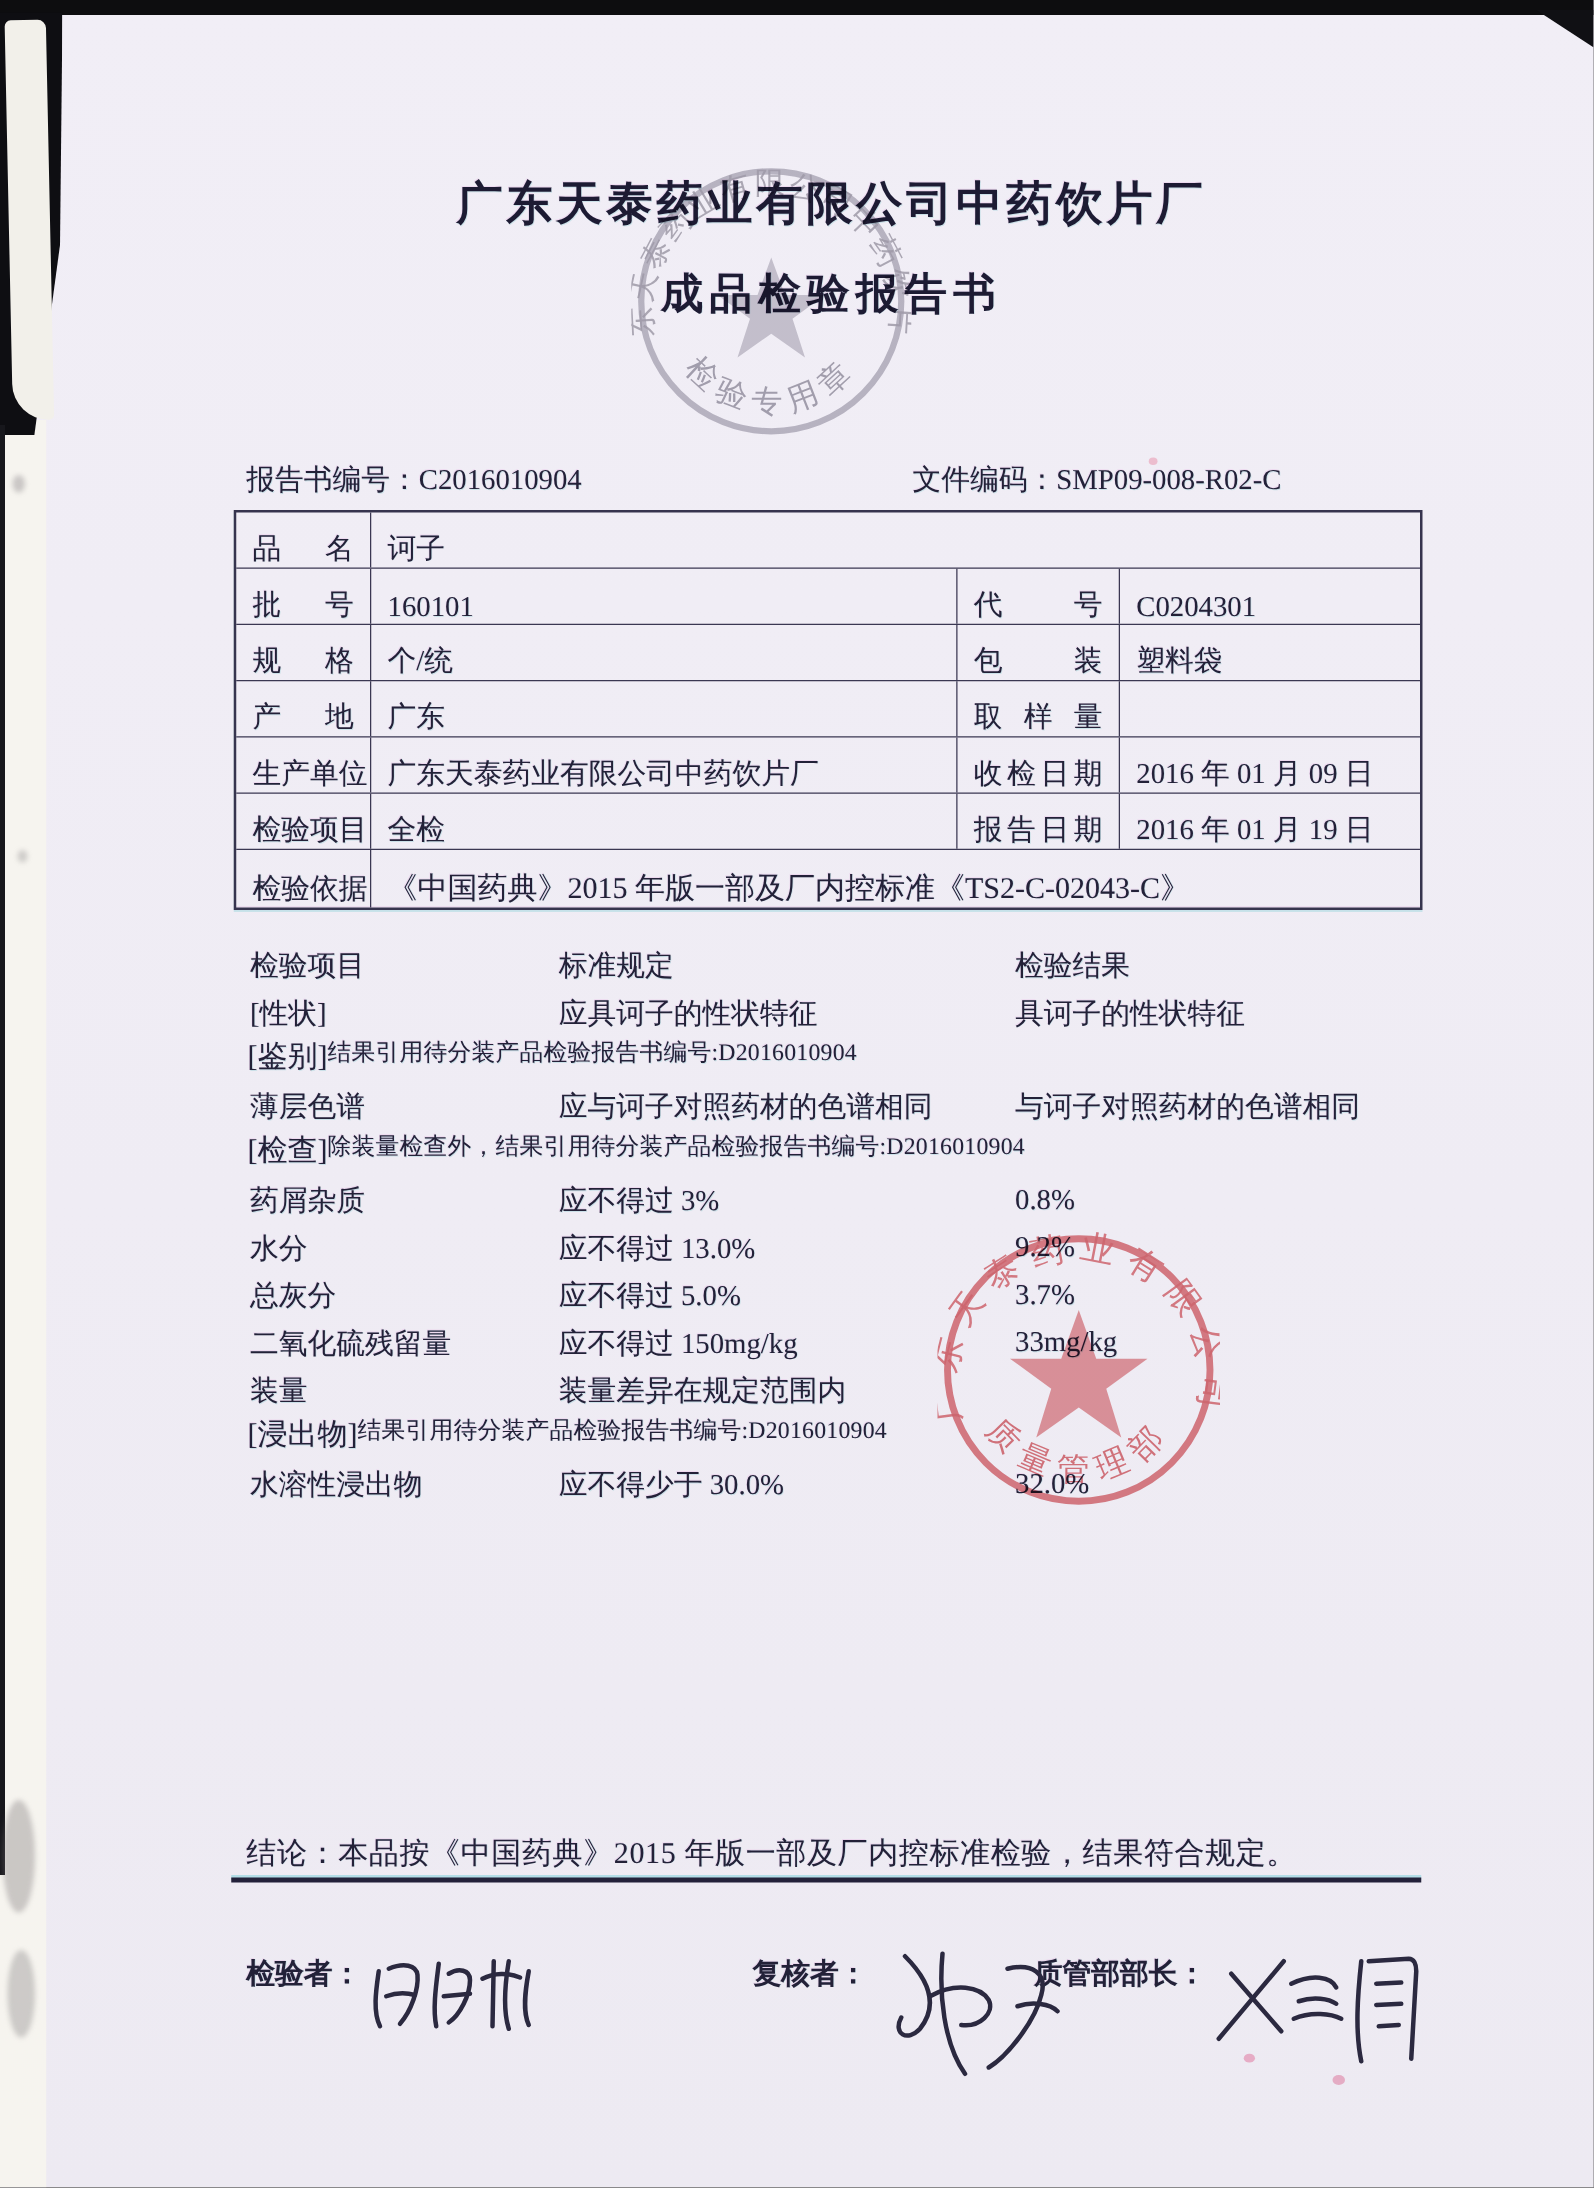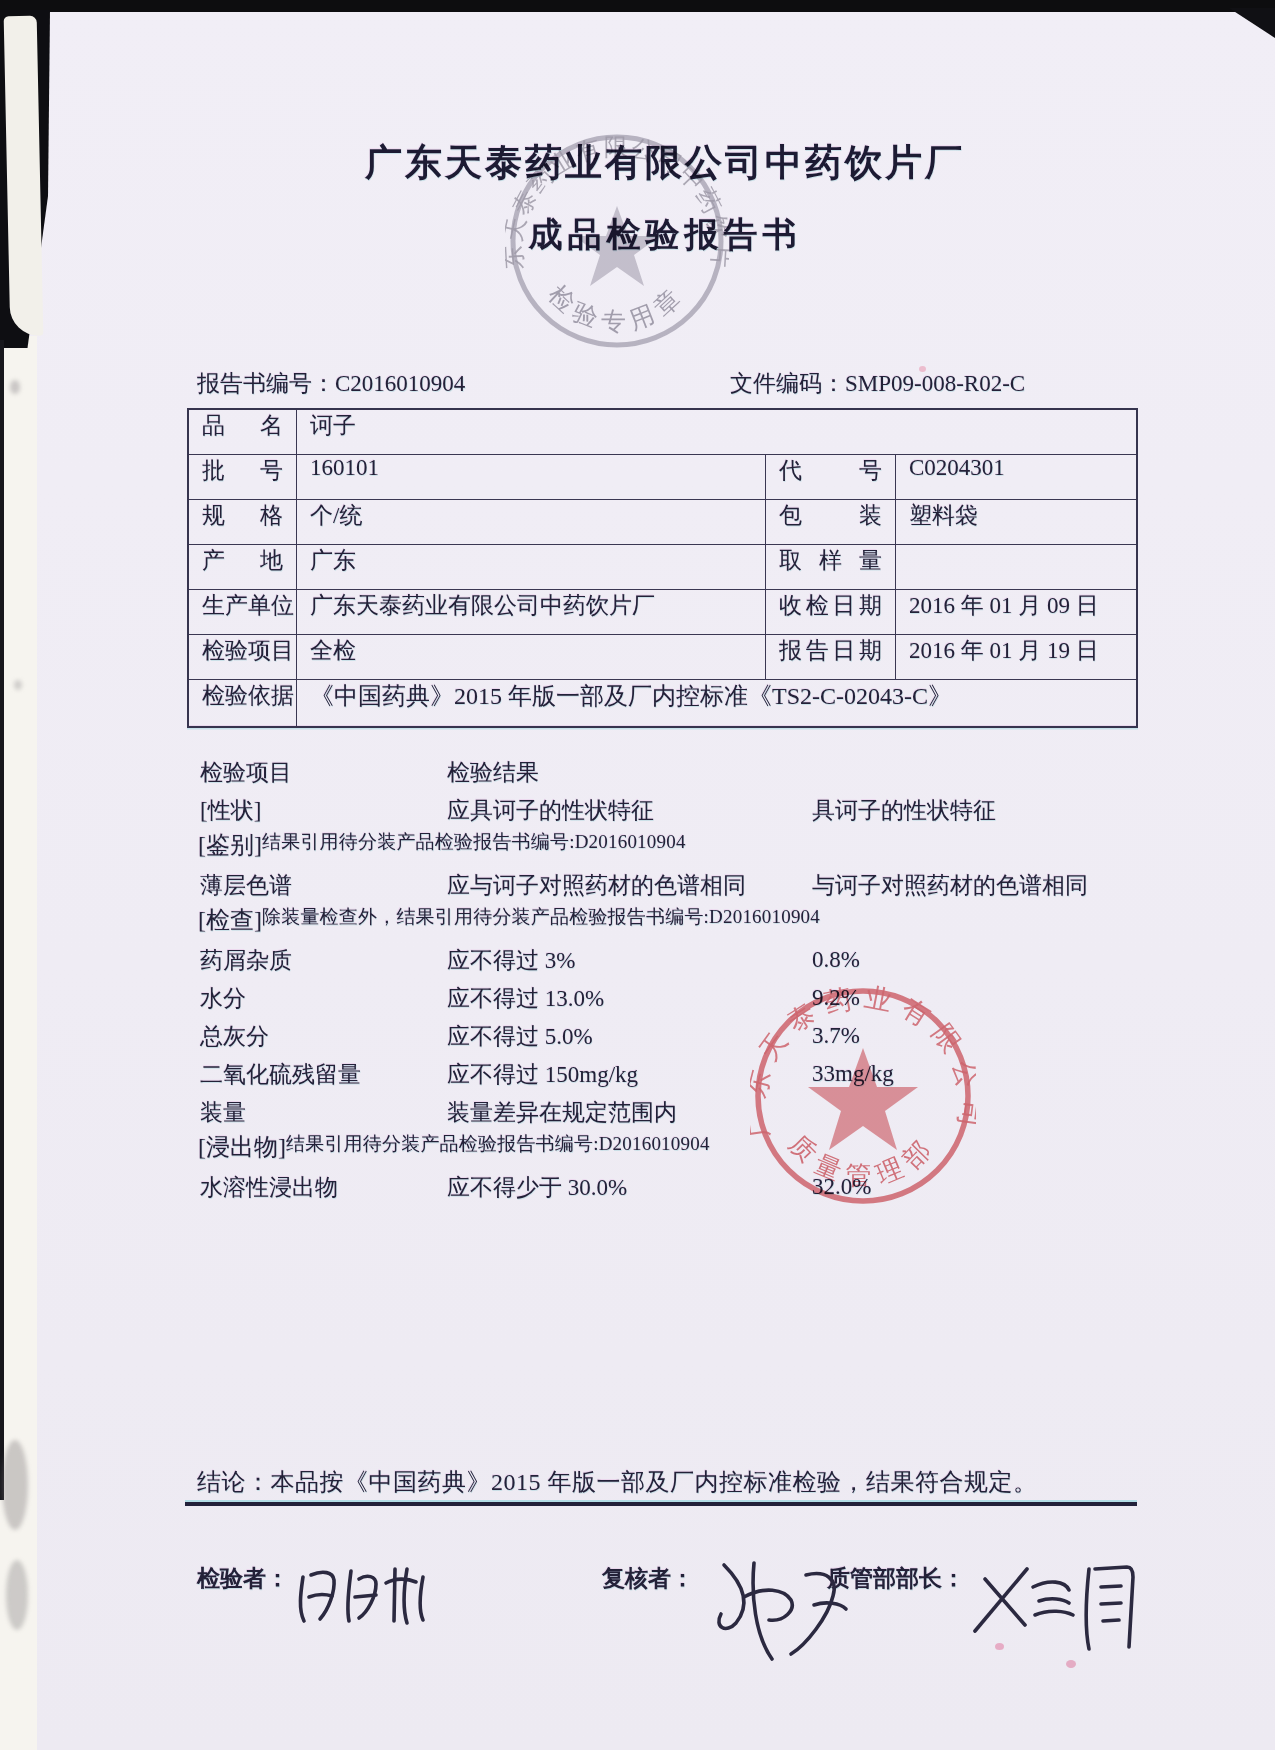--- a/index.html
+++ b/index.html
@@ -34,21 +34,21 @@
   .ref-line{position:absolute;left:197px;top:368px;width:945px;font-size:23px;z-index:10;}
   .ref-right{position:absolute;left:533px;top:0;}
   
   .info-table{
     position:absolute;left:187px;top:408px;width:951px;z-index:10;
     border:2.5px solid #36344e;box-sizing:border-box;
     box-shadow:0 1.5px 0 rgba(70,190,200,0.25), inset 0 -1px 0 rgba(200,70,190,0.12);
   }
   .itr{display:flex;height:45px;border-bottom:1.8px solid #3a3752;box-sizing:border-box;}
   .itr:last-child{border-bottom:none;}
-  .itc{box-sizing:border-box;display:flex;align-items:flex-start;padding:0 13px;font-size:23px;overflow:hidden;white-space:nowrap;}
+  .itc{box-sizing:border-box;display:flex;align-items:flex-end;padding:0 13px;font-size:23px;overflow:hidden;white-space:nowrap;}
   .itc-l1{width:108px;border-right:1.8px solid #3a3752;}
   .itc-v1{width:469px;border-right:1.8px solid #3a3752;}
   .itc-v1.span{flex:1;border-right:none;}
   .itc-l2{width:130px;border-right:1.8px solid #3a3752;}
   .itc-v2{flex:1;}
   .just{display:block;width:100%;text-align:justify;text-align-last:justify;}
   
   .results{position:absolute;left:197px;top:753px;width:945px;z-index:10;font-size:23px;}
   .rrow{display:flex;height:38px;align-items:center;}
   .rrow .c1{width:250px;padding-left:3px;box-sizing:border-box;}
@@ -160,20 +160,21 @@
       <div class="itc itc-l1">
           <span class="just">检验依据</span>
         </div>
       <div class="itc itc-v1 span" style="font-size:24px;">《中国药典》2015 年版一部及厂内控标准《TS2-C-02043-C》</div>
     </div>
   </div>
 
   <div class="results doc-text">
     <div class="rrow">
       <div class="c1">检验项目</div>
+      <div class="c2">标准规定</div>
       <div class="c3">检验结果</div>
     </div>
     <div class="rrow">
       <div class="c1">[性状]</div>
       <div class="c2">应具诃子的性状特征</div>
       <div class="c3">具诃子的性状特征</div>
     </div>
     <div class="nrow">
       <span class="bracket">[鉴别]</span>
         <span class="note">结果引用待分装产品检验报告书编号:D2016010904</span>

